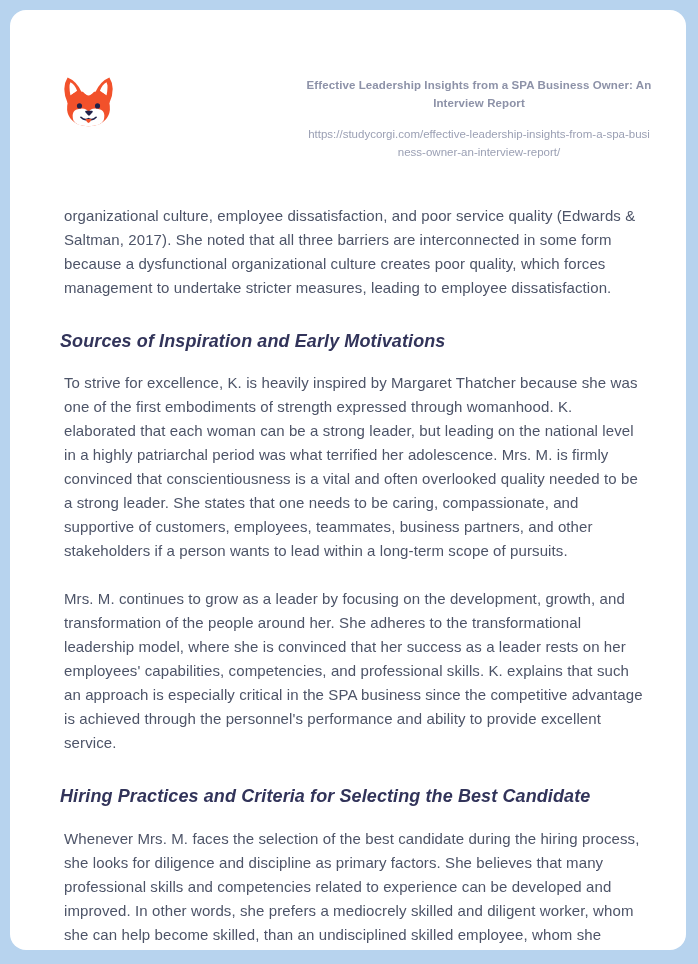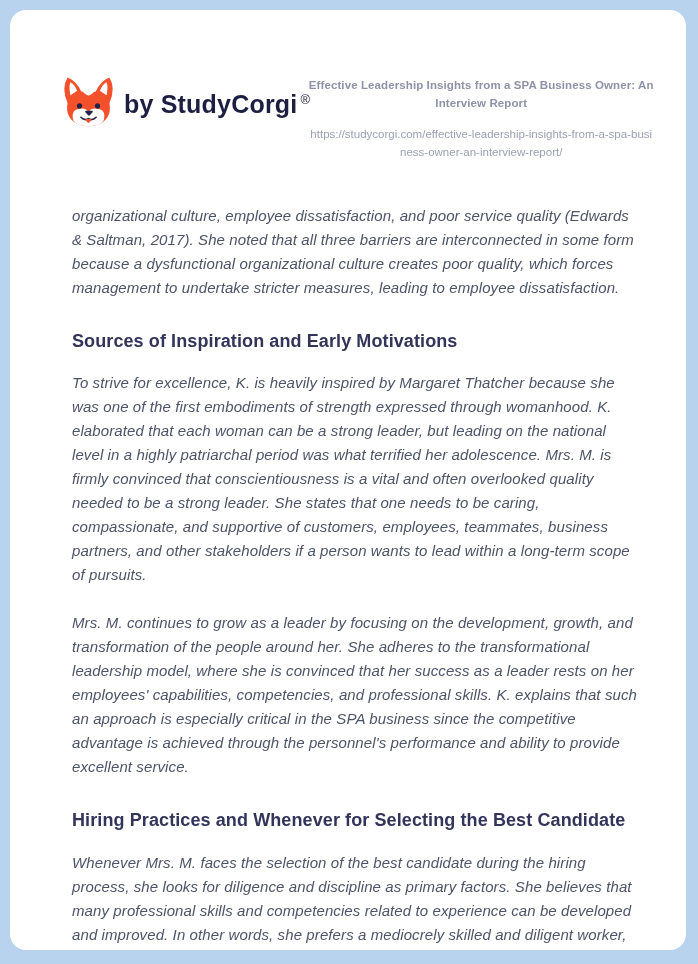--- a/index.html
+++ b/index.html
@@ -71,27 +71,28 @@
     margin-top: 12px;
     word-break: break-all;
   }
   .article {
     color: #4d5468;
     font-size: 15px;
     line-height: 24px;
     letter-spacing: 0.1px;
     padding-right: 2px;
   }
-  .article p { margin: 0 12px 24px; font-style: italic; }
+  .article p { margin: 0 4px 24px; }
   .article h2 {
     color: #32345a;
     font-size: 18px;
     line-height: 1.25;
     letter-spacing: 0.1px;
-    margin: 30px 12px 19px;
+    margin: 30px 0 19px;
+    font-style: italic;
   }
 </style>
 </head>
 <body>
 
 <div class="card">
 
   <div class="header">
 
     <div class="brand">
@@ -104,37 +105,36 @@
           <path d="M8 30 Q8 20 20 18 L24 18 Q30 25 36 18 L40 18 Q52 20 52 30 Q55 45 42 52 Q30 57 18 52 Q5 45 8 30 Z" fill="#f2512b"></path>
           <path d="M25 18 Q30 26 35 18 L33 16 L27 16 Z" fill="#ffffff"></path>
           <path d="M14 48 Q11 37 21 36 Q28 35 30 40 Q32 35 39 36 Q49 37 46 48 Q43 54 30 54.5 Q17 54 14 48 Z" fill="#ffffff"></path>
           <circle cx="20.5" cy="33" r="2.7" fill="#20224a"></circle>
           <circle cx="39.5" cy="33" r="2.7" fill="#20224a"></circle>
           <path d="M26.5 38.2 h7 q1.6 0 0.8 1.4 l-2.9 3.3 q-0.9 1 -1.8 0 l-2.9 -3.3 q-0.8 -1.4 0.8 -1.4 Z" fill="#20224a"></path>
           <path d="M22 45 Q26 49 30 46.5 Q34 49 38 45" stroke="#20224a" stroke-width="1.7" fill="none" stroke-linecap="round"></path>
           <path d="M27 47.2 q3 7.5 6 0 v-0.5 h-6 Z" fill="#f2512b"></path>
         </svg>
       </span>
-      <span class="brand-name"><span>by StudyCorgi</span><span class="reg-mark">®</span></span>
     </div>
 
     <div class="meta">
       <div class="meta-title">Effective Leadership Insights from a SPA Business Owner: An Interview Report</div>
       <div class="meta-url">https://studycorgi.com/effective-leadership-insights-from-a-spa-business-owner-an-interview-report/</div>
     </div>
 
   </div>
 
   <div class="article">
 
     <p>organizational culture, employee dissatisfaction, and poor service quality (Edwards &amp; Saltman, 2017). She noted that all three barriers are interconnected in some form because a dysfunctional organizational culture creates poor quality, which forces management to undertake stricter measures, leading to employee dissatisfaction.</p>
 
     <h2>Sources of Inspiration and Early Motivations</h2>
     <p>To strive for excellence, K. is heavily inspired by Margaret Thatcher because she was one of the first embodiments of strength expressed through womanhood. K. elaborated that each woman can be a strong leader, but leading on the national level in a highly patriarchal period was what terrified her adolescence. Mrs. M. is firmly convinced that conscientiousness is a vital and often overlooked quality needed to be a strong leader. She states that one needs to be caring, compassionate, and supportive of customers, employees, teammates, business partners, and other stakeholders if a person wants to lead within a long-term scope of pursuits.</p>
 
     <p>Mrs. M. continues to grow as a leader by focusing on the development, growth, and transformation of the people around her. She adheres to the transformational leadership model, where she is convinced that her success as a leader rests on her employees' capabilities, competencies, and professional skills. K. explains that such an approach is especially critical in the SPA business since the competitive advantage is achieved through the personnel's performance and ability to provide excellent service.</p>
 
-    <h2>Hiring Practices and Whenever for Selecting the Best Candidate</h2>
+    <h2>Hiring Practices and Criteria for Selecting the Best Candidate</h2>
     <p>Whenever Mrs. M. faces the selection of the best candidate during the hiring process, she looks for diligence and discipline as primary factors. She believes that many professional skills and competencies related to experience can be developed and improved. In other words, she prefers a mediocrely skilled and diligent worker, whom she can help become skilled, than an undisciplined skilled employee, whom she</p>
 
   </div>
 
 </div>
 
 </body></html>

